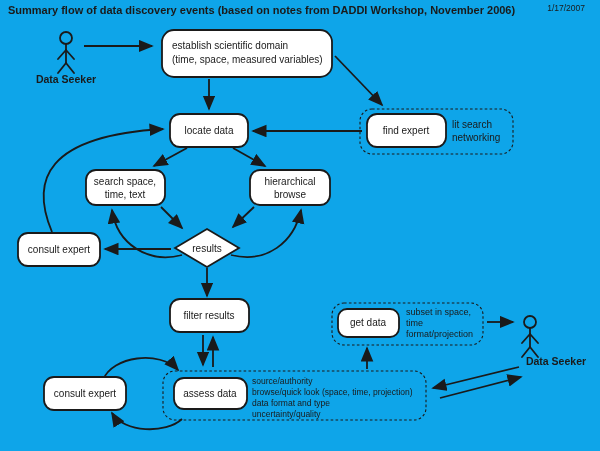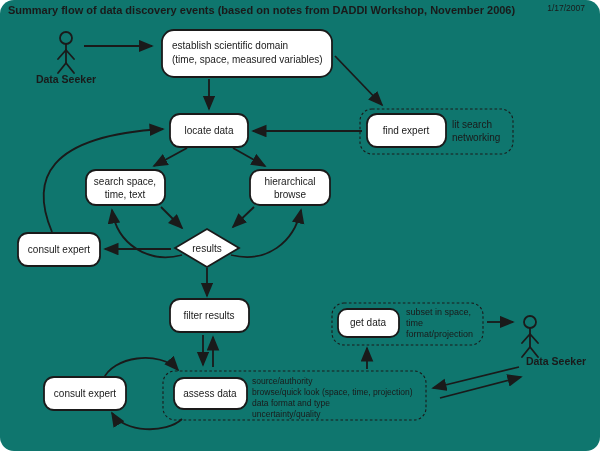--- a/index.html
+++ b/index.html
@@ -5,23 +5,22 @@
   html, body {
     margin: 0;
     padding: 0;
     background: #ffffff;
     font-family: "Liberation Sans", sans-serif;
   }
   .canvas {
     position: relative;
     width: 600px;
     height: 451px;
-    background: #0f766e;
+    background: #0ea5e9;
     overflow: hidden;
-    border-radius: 14px;
   }
   svg text {
     font-family: "Liberation Sans", sans-serif;
     fill: #1a1a1a;
     font-size: 10px;
   }
   .title-text  { font-size: 11px; font-weight: 700; }
   .date-text   { font-size: 8.5px; }
   .actor-label { font-size: 10.5px; font-weight: 700; text-anchor: middle; }
   .node-label  { text-anchor: middle; }

